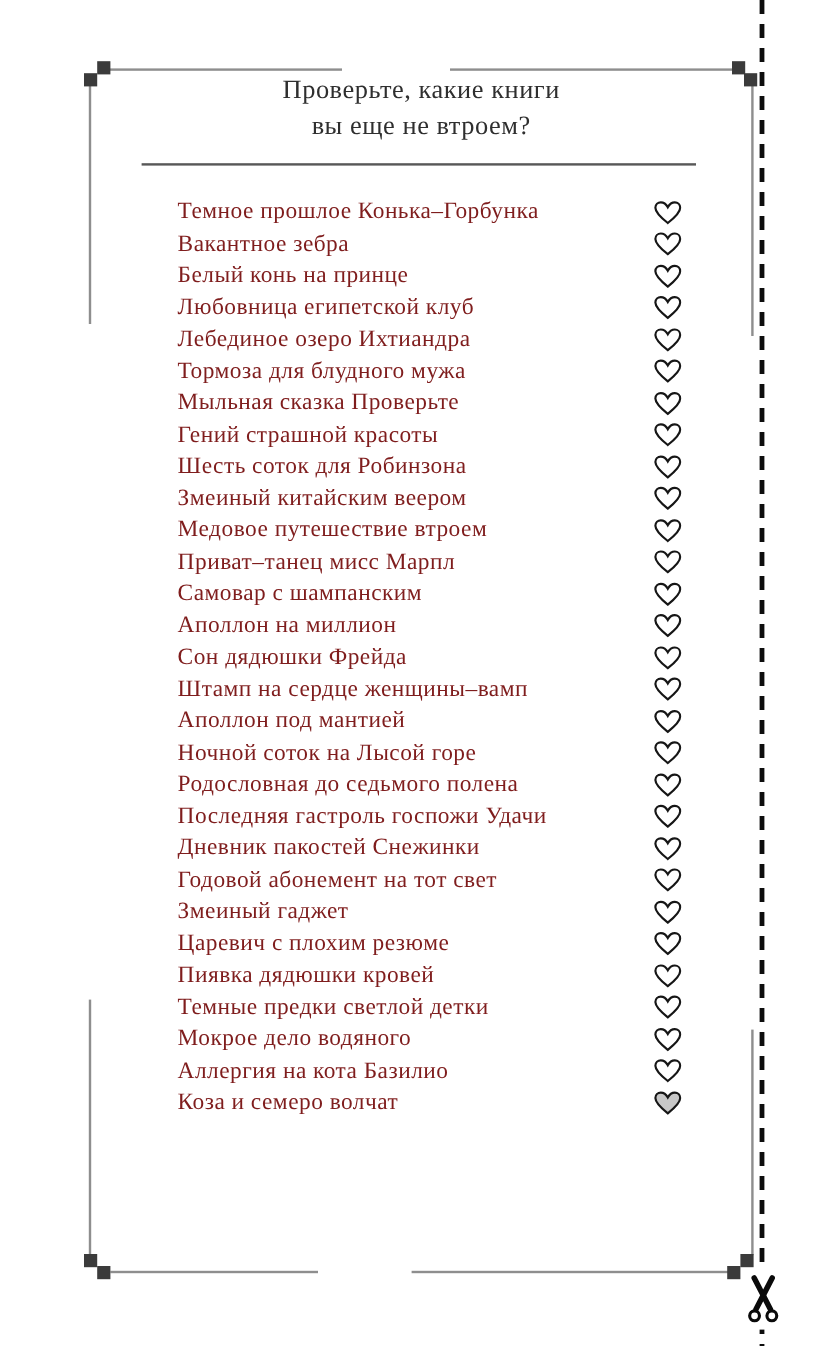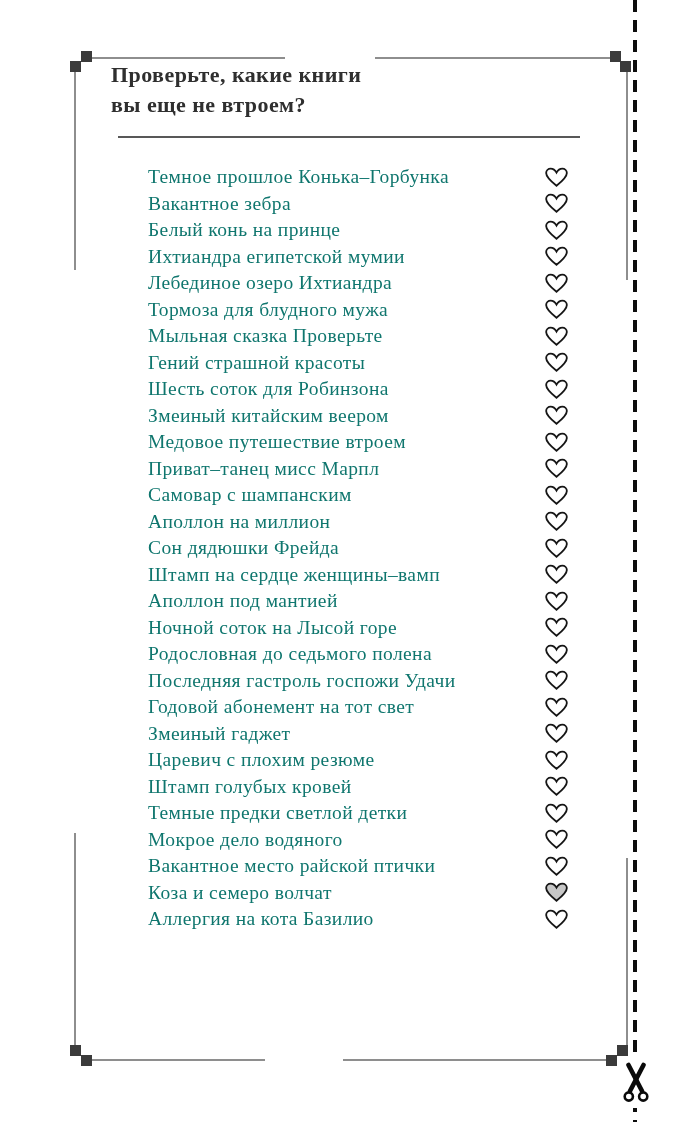--- a/index.html
+++ b/index.html
@@ -9,29 +9,29 @@
     color:#2b2b2b;
   }
 
   
   .fl{position:absolute;background:#8e8e8e;}
   .sq{position:absolute;width:11px;height:11px;background:#3b3b3b;}
 
   
   .title{
     position:absolute;left:75px;top:60px;width:552px;
-    font-weight:bold;font-size:22px;line-height:30px;
-    color:#2f2f2f;letter-spacing:.02em;padding-left:36px;
+    text-align:center;font-weight:normal;font-size:22px;line-height:30px;
+    color:#2f2f2f;letter-spacing:.02em;
   }
   .rule{position:absolute;left:118px;top:136px;width:462px;height:2px;background:#585858;}
 
   
   .list{position:absolute;left:148px;top:164px;width:420px;}
   .row{display:flex;justify-content:space-between;align-items:center;height:26.5px;}
-  .row .bt{font-size:19.5px;letter-spacing:.02em;white-space:nowrap;color:#0f766e;}
+  .row .bt{font-size:19.5px;letter-spacing:.02em;white-space:nowrap;color:#7f1d1d;}
   .heart{width:23px;height:21px;flex:0 0 auto;}
   .heart svg{display:block;}
   .heart path{fill:#ffffff;stroke:#161616;stroke-width:1.9;}
   .heart.checked path{fill:#c7c7c7;}
 
   
   .cutline{
     position:absolute;left:633px;top:0;width:4px;height:1122px;
     background:repeating-linear-gradient(to bottom,#0d0d0d 0 12px,transparent 12px 20px);
   }
@@ -97,21 +97,21 @@
   <div class="row">
     <span class="bt">Белый конь на принце</span>
     <span class="heart">
       <svg width="23" height="21" viewBox="0 0 24 21">
         <path d="M12 19.2 C 5.2 13.8, 1.2 9.6, 1.2 5.9 C 1.2 3.0, 3.5 1.2, 5.9 1.2 C 8.3 1.2, 10.5 2.7, 12 5.4 C 13.5 2.7, 15.7 1.2, 18.1 1.2 C 20.5 1.2, 22.8 3.0, 22.8 5.9 C 22.8 9.6, 18.8 13.8, 12 19.2 Z"></path>
       </svg>
     </span>
   </div>
 
   <div class="row">
-    <span class="bt">Ихтиандра египетской мумии</span>
+    <span class="bt">Любовница египетской клуб</span>
     <span class="heart">
       <svg width="23" height="21" viewBox="0 0 24 21">
         <path d="M12 19.2 C 5.2 13.8, 1.2 9.6, 1.2 5.9 C 1.2 3.0, 3.5 1.2, 5.9 1.2 C 8.3 1.2, 10.5 2.7, 12 5.4 C 13.5 2.7, 15.7 1.2, 18.1 1.2 C 20.5 1.2, 22.8 3.0, 22.8 5.9 C 22.8 9.6, 18.8 13.8, 12 19.2 Z"></path>
       </svg>
     </span>
   </div>
 
   <div class="row">
     <span class="bt">Лебединое озеро Ихтиандра</span>
     <span class="heart">
@@ -250,20 +250,28 @@
 
   <div class="row">
     <span class="bt">Последняя гастроль госпожи Удачи</span>
     <span class="heart">
       <svg width="23" height="21" viewBox="0 0 24 21">
         <path d="M12 19.2 C 5.2 13.8, 1.2 9.6, 1.2 5.9 C 1.2 3.0, 3.5 1.2, 5.9 1.2 C 8.3 1.2, 10.5 2.7, 12 5.4 C 13.5 2.7, 15.7 1.2, 18.1 1.2 C 20.5 1.2, 22.8 3.0, 22.8 5.9 C 22.8 9.6, 18.8 13.8, 12 19.2 Z"></path>
       </svg>
     </span>
   </div>
 
+  <div class="row">
+    <span class="bt">Дневник пакостей Снежинки</span>
+    <span class="heart">
+      <svg width="23" height="21" viewBox="0 0 24 21">
+        <path d="M12 19.2 C 5.2 13.8, 1.2 9.6, 1.2 5.9 C 1.2 3.0, 3.5 1.2, 5.9 1.2 C 8.3 1.2, 10.5 2.7, 12 5.4 C 13.5 2.7, 15.7 1.2, 18.1 1.2 C 20.5 1.2, 22.8 3.0, 22.8 5.9 C 22.8 9.6, 18.8 13.8, 12 19.2 Z"></path>
+      </svg>
+    </span>
+  </div>
 
   <div class="row">
     <span class="bt">Годовой абонемент на тот свет</span>
     <span class="heart">
       <svg width="23" height="21" viewBox="0 0 24 21">
         <path d="M12 19.2 C 5.2 13.8, 1.2 9.6, 1.2 5.9 C 1.2 3.0, 3.5 1.2, 5.9 1.2 C 8.3 1.2, 10.5 2.7, 12 5.4 C 13.5 2.7, 15.7 1.2, 18.1 1.2 C 20.5 1.2, 22.8 3.0, 22.8 5.9 C 22.8 9.6, 18.8 13.8, 12 19.2 Z"></path>
       </svg>
     </span>
   </div>
 
@@ -279,21 +287,21 @@
   <div class="row">
     <span class="bt">Царевич с плохим резюме</span>
     <span class="heart">
       <svg width="23" height="21" viewBox="0 0 24 21">
         <path d="M12 19.2 C 5.2 13.8, 1.2 9.6, 1.2 5.9 C 1.2 3.0, 3.5 1.2, 5.9 1.2 C 8.3 1.2, 10.5 2.7, 12 5.4 C 13.5 2.7, 15.7 1.2, 18.1 1.2 C 20.5 1.2, 22.8 3.0, 22.8 5.9 C 22.8 9.6, 18.8 13.8, 12 19.2 Z"></path>
       </svg>
     </span>
   </div>
 
   <div class="row">
-    <span class="bt">Штамп голубых кровей</span>
+    <span class="bt">Пиявка дядюшки кровей</span>
     <span class="heart">
       <svg width="23" height="21" viewBox="0 0 24 21">
         <path d="M12 19.2 C 5.2 13.8, 1.2 9.6, 1.2 5.9 C 1.2 3.0, 3.5 1.2, 5.9 1.2 C 8.3 1.2, 10.5 2.7, 12 5.4 C 13.5 2.7, 15.7 1.2, 18.1 1.2 C 20.5 1.2, 22.8 3.0, 22.8 5.9 C 22.8 9.6, 18.8 13.8, 12 19.2 Z"></path>
       </svg>
     </span>
   </div>
 
   <div class="row">
     <span class="bt">Темные предки светлой детки</span>
     <span class="heart">
@@ -305,41 +313,33 @@
 
   <div class="row">
     <span class="bt">Мокрое дело водяного</span>
     <span class="heart">
       <svg width="23" height="21" viewBox="0 0 24 21">
         <path d="M12 19.2 C 5.2 13.8, 1.2 9.6, 1.2 5.9 C 1.2 3.0, 3.5 1.2, 5.9 1.2 C 8.3 1.2, 10.5 2.7, 12 5.4 C 13.5 2.7, 15.7 1.2, 18.1 1.2 C 20.5 1.2, 22.8 3.0, 22.8 5.9 C 22.8 9.6, 18.8 13.8, 12 19.2 Z"></path>
       </svg>
     </span>
   </div>
 
-  <div class="row">
-    <span class="bt">Вакантное место райской птички</span>
+
+  <div class="row">
+    <span class="bt">Аллергия на кота Базилио</span>
     <span class="heart">
       <svg width="23" height="21" viewBox="0 0 24 21">
         <path d="M12 19.2 C 5.2 13.8, 1.2 9.6, 1.2 5.9 C 1.2 3.0, 3.5 1.2, 5.9 1.2 C 8.3 1.2, 10.5 2.7, 12 5.4 C 13.5 2.7, 15.7 1.2, 18.1 1.2 C 20.5 1.2, 22.8 3.0, 22.8 5.9 C 22.8 9.6, 18.8 13.8, 12 19.2 Z"></path>
       </svg>
     </span>
   </div>
 
   <div class="row">
     <span class="bt">Коза и семеро волчат</span>
     <span class="heart checked">
-      <svg width="23" height="21" viewBox="0 0 24 21">
-        <path d="M12 19.2 C 5.2 13.8, 1.2 9.6, 1.2 5.9 C 1.2 3.0, 3.5 1.2, 5.9 1.2 C 8.3 1.2, 10.5 2.7, 12 5.4 C 13.5 2.7, 15.7 1.2, 18.1 1.2 C 20.5 1.2, 22.8 3.0, 22.8 5.9 C 22.8 9.6, 18.8 13.8, 12 19.2 Z"></path>
-      </svg>
-    </span>
-  </div>
-
-  <div class="row">
-    <span class="bt">Аллергия на кота Базилио</span>
-    <span class="heart">
       <svg width="23" height="21" viewBox="0 0 24 21">
         <path d="M12 19.2 C 5.2 13.8, 1.2 9.6, 1.2 5.9 C 1.2 3.0, 3.5 1.2, 5.9 1.2 C 8.3 1.2, 10.5 2.7, 12 5.4 C 13.5 2.7, 15.7 1.2, 18.1 1.2 C 20.5 1.2, 22.8 3.0, 22.8 5.9 C 22.8 9.6, 18.8 13.8, 12 19.2 Z"></path>
       </svg>
     </span>
   </div>
 </div>
 
 <div class="cutline"></div>
 <div class="scissors">
   <svg width="28" height="42" viewBox="0 0 28 42">

